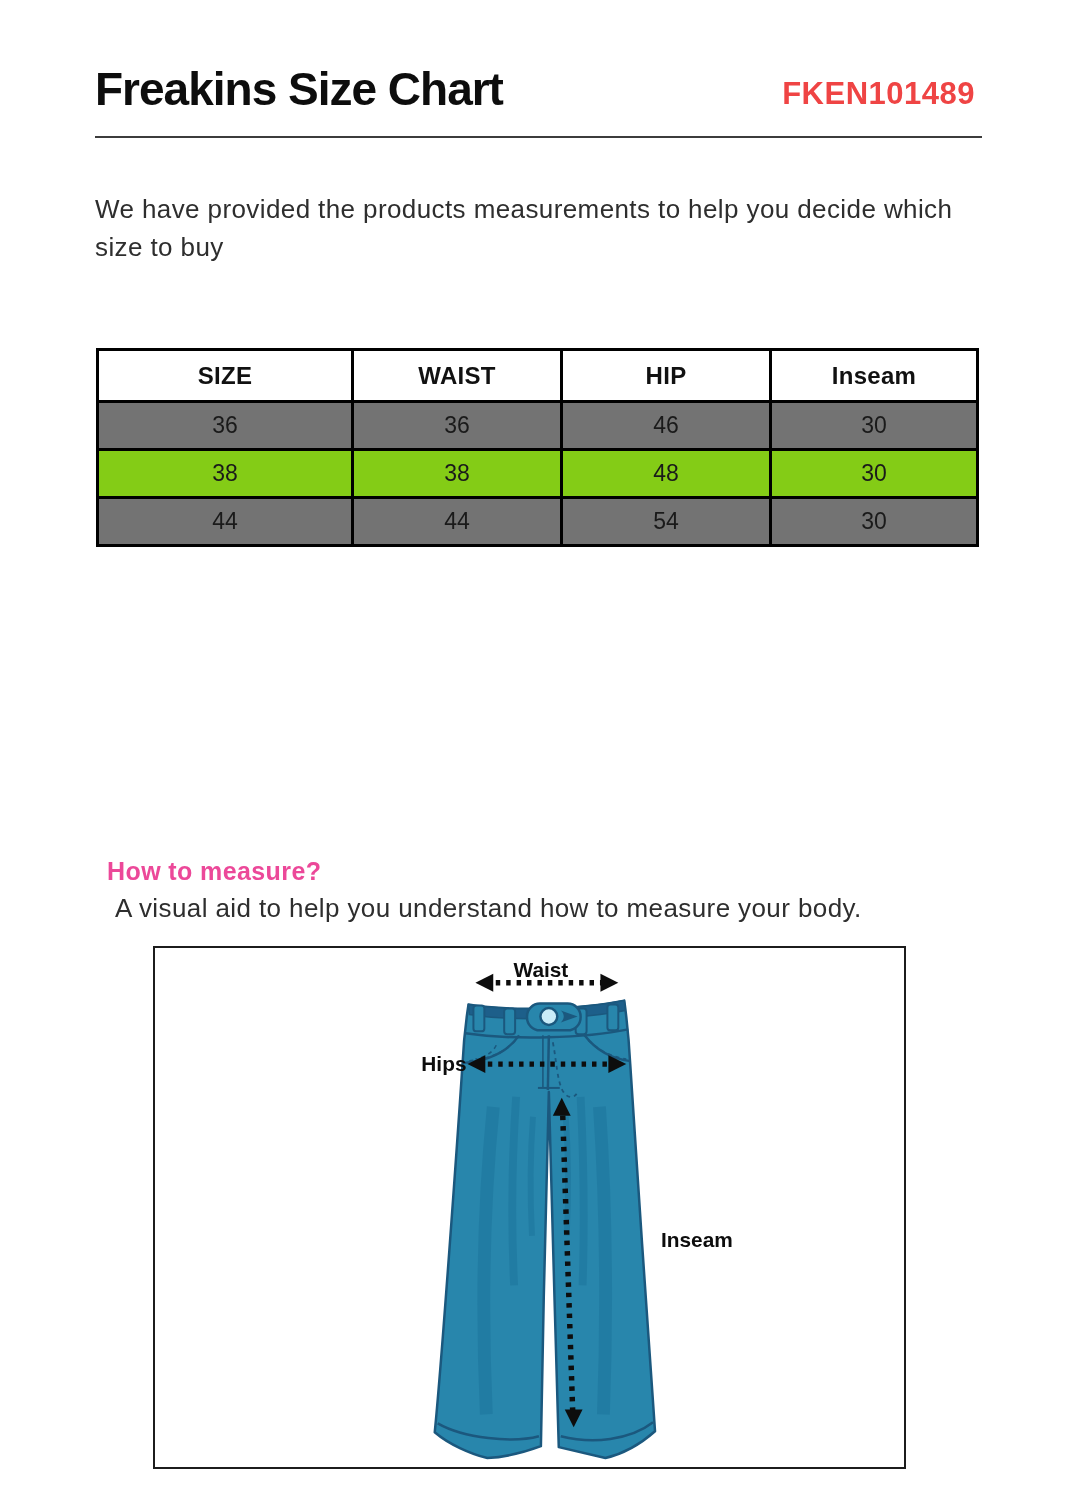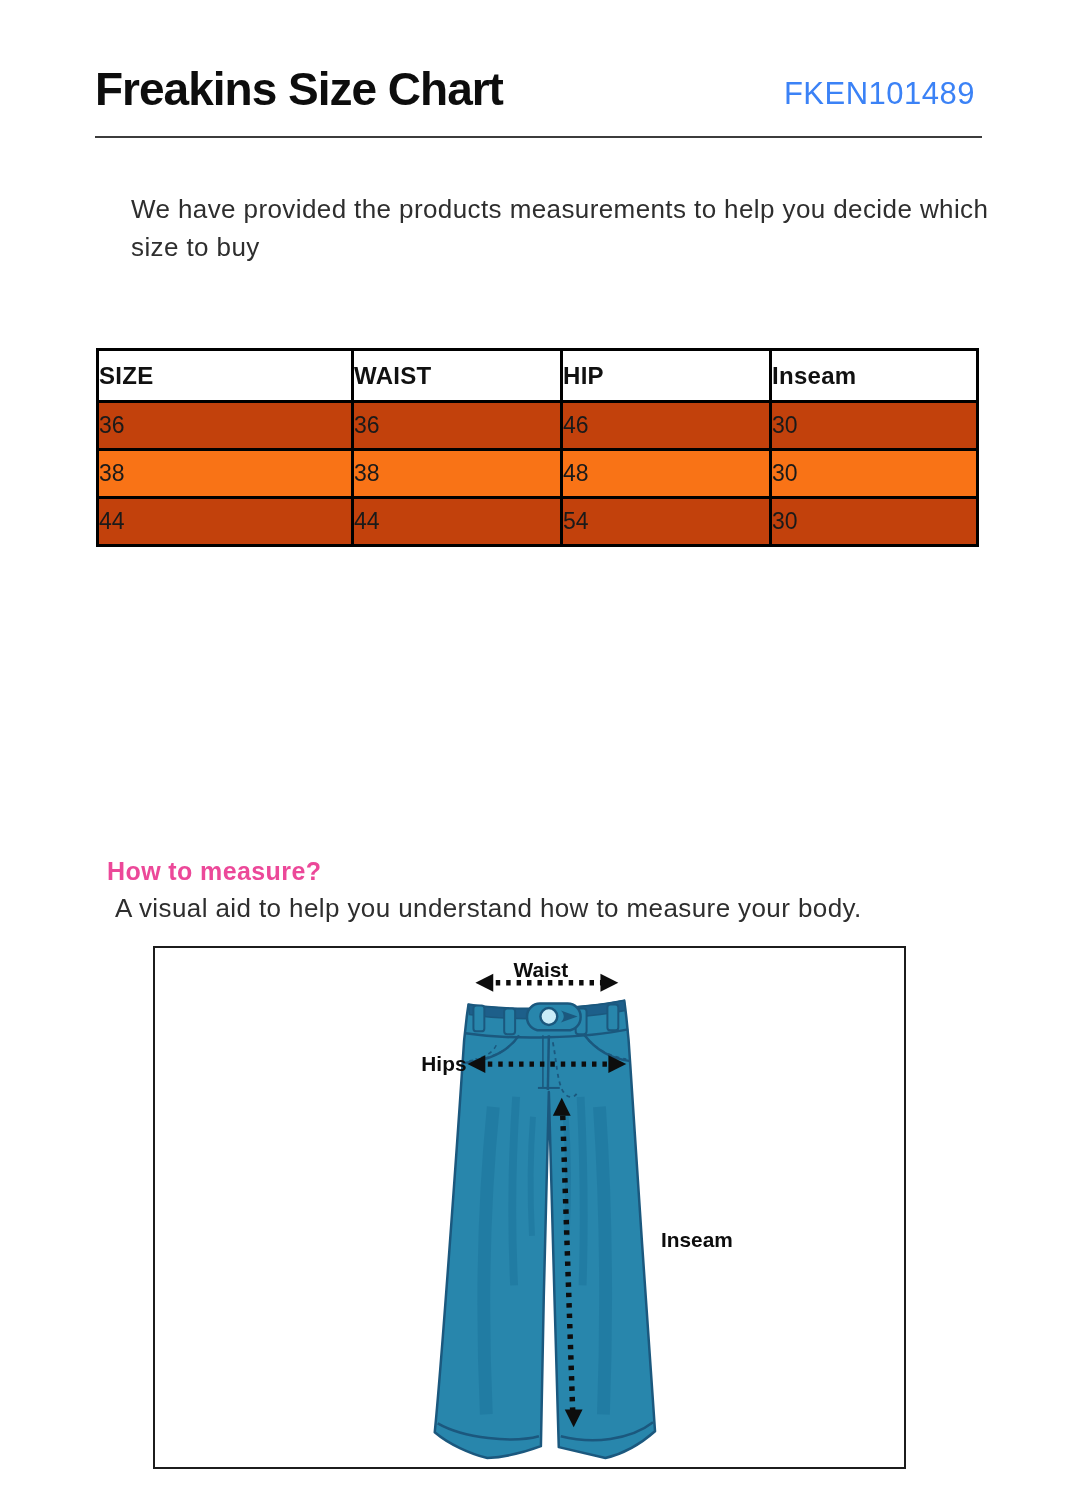--- a/index.html
+++ b/index.html
@@ -8,43 +8,43 @@
 
   .page { position:relative; width:1080px; height:1396px; background:#fff; }
 
   
   .page-title {
     position:absolute; left:95px; top:62px;
     font-size:46px; font-weight:bold; letter-spacing:-1px; color:#0d0d0d;
   }
   .sku {
     position:absolute; right:105px; top:76px;
-    font-size:31px; font-weight:400; color:#3b82f6; letter-spacing:0.5px;
+    font-size:31px; font-weight:700; color:#ef4444; letter-spacing:0.5px;
   }
   .header-divider {
     position:absolute; left:95px; top:136px; width:887px; height:2px; background:#3c3c3c;
   }
 
   
   .intro {
     position:absolute; left:95px; top:190px; width:905px;
-    font-size:26px; line-height:38px; letter-spacing:0.4px; color:#2e2e2e;margin-left:36px;
+    font-size:26px; line-height:38px; letter-spacing:0.4px; color:#2e2e2e;
   }
 
   
   .size-table {
     position:absolute; left:96px; top:348px; width:880px;
     border-collapse:collapse; table-layout:fixed;
   }
   .size-table th, .size-table td {
-    border:3px solid #000; text-align:left; vertical-align:middle;
+    border:3px solid #000; text-align:center; vertical-align:middle;
   }
   .size-table th { height:52px; font-size:24px; font-weight:bold; letter-spacing:0.3px; background:#ffffff; }
-  .size-table td { height:48px; font-size:23px; font-weight:400; color:#1a1a1a; background:#f97316; }
-  .size-table tr.shaded td { background:#c2410c; }
+  .size-table td { height:48px; font-size:23px; font-weight:400; color:#1a1a1a; background:#84cc16; }
+  .size-table tr.shaded td { background:#737373; }
 
   
   .htm-heading {
     position:absolute; left:107px; top:857px;
     font-size:25px; font-weight:bold; letter-spacing:0.4px; color:#ec4899;
   }
   .htm-sub {
     position:absolute; left:107px; top:893px;
     font-size:26px; letter-spacing:0.4px; color:#2e2e2e;margin-left:8px;
   }

